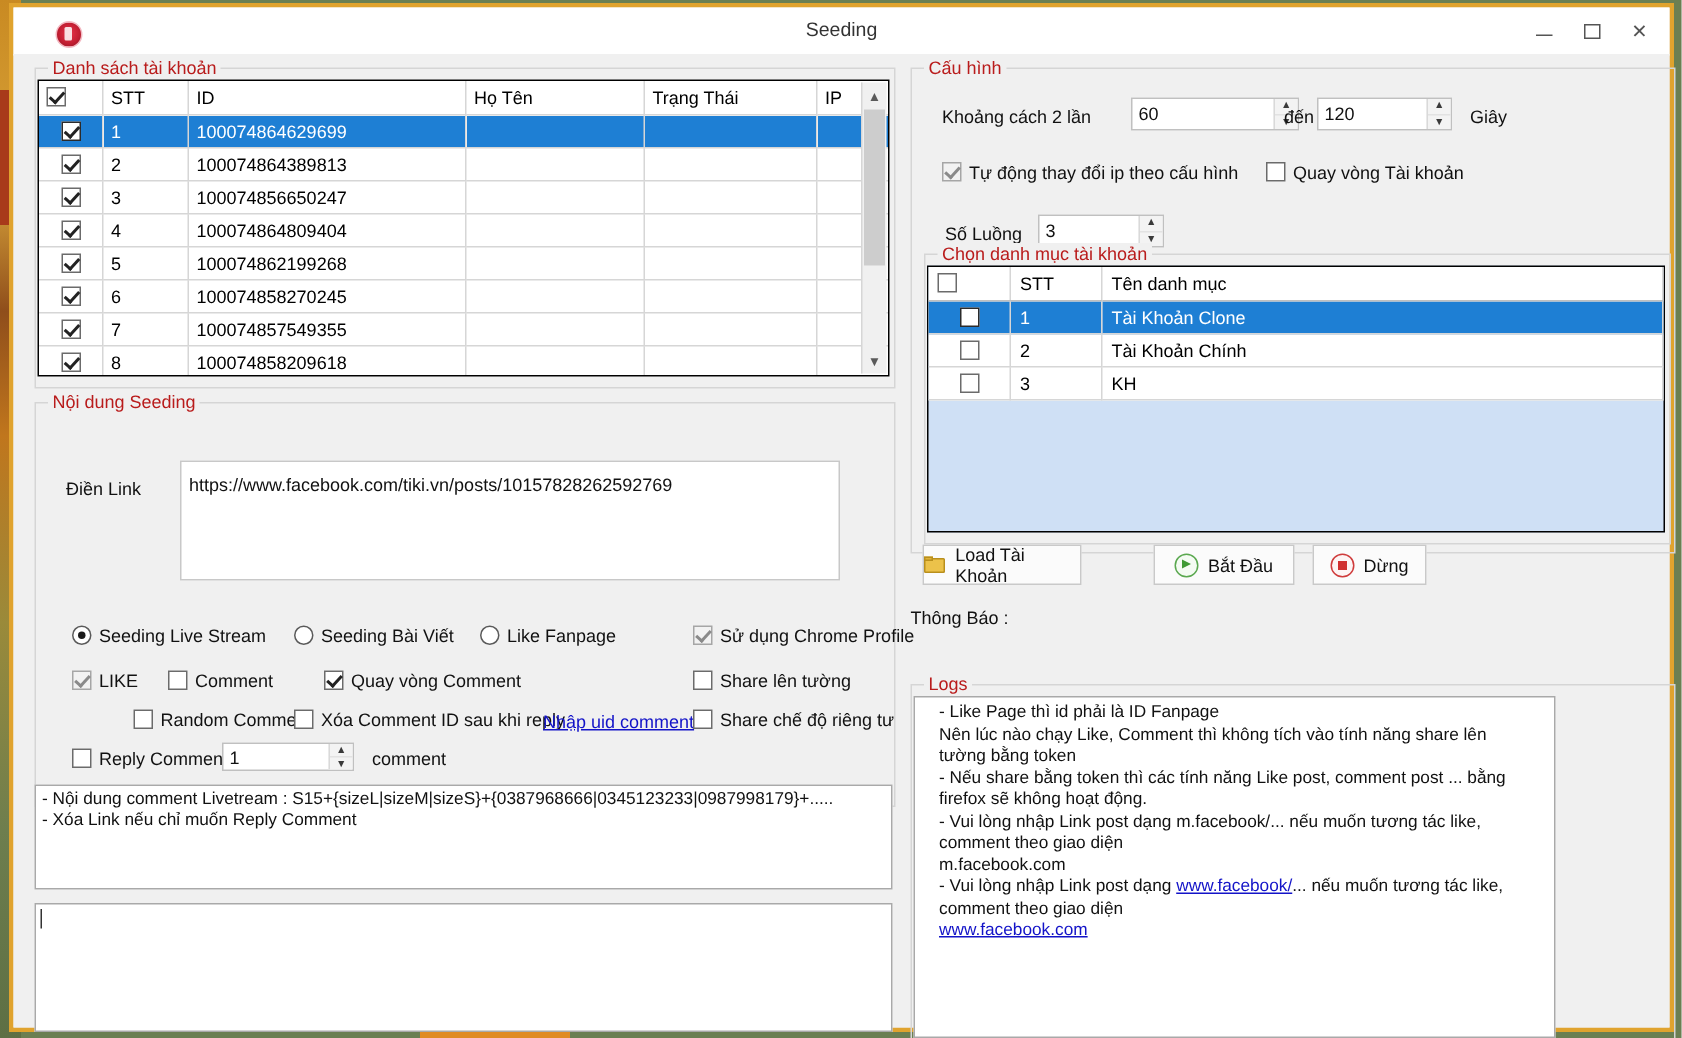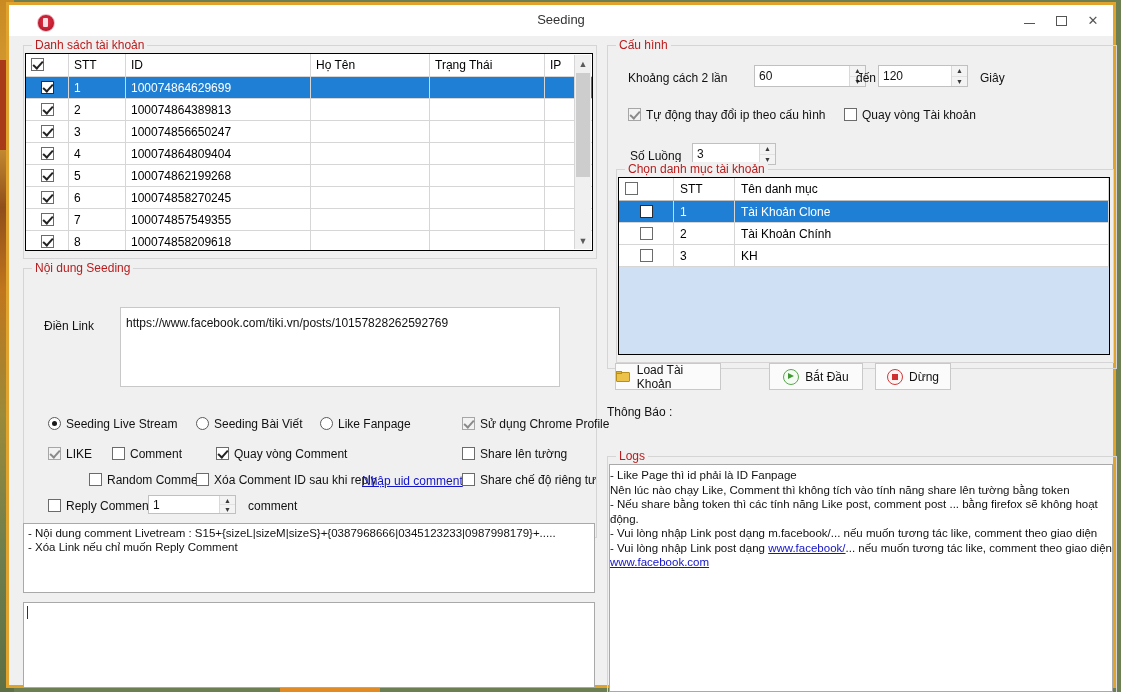--- a/index.html
+++ b/index.html
@@ -108,22 +108,22 @@
     display:flex;align-items:center;justify-content:center;gap:6px;font-size:12px;color:#111;cursor:default;}
   .folder-ico{width:15px;height:12px;position:relative;display:inline-block;}
   .folder-ico:before{content:"";position:absolute;left:0;top:1px;width:14px;height:10px;background:#ecc24a;border:1px solid #b98f1c;box-sizing:border-box;border-radius:1px;}
   .folder-ico:after{content:"";position:absolute;left:0;top:0px;width:6px;height:3px;background:#e0b236;border:1px solid #b98f1c;box-sizing:border-box;}
   .play-ico{width:14px;height:14px;border-radius:50%;border:1px solid #5aa84f;display:inline-block;position:relative;background:#f4fbf3;}
   .play-ico:after{content:"";position:absolute;left:4px;top:3px;border-left:6px solid #3f9a34;border-top:3.5px solid transparent;border-bottom:3.5px solid transparent;}
   .stop-ico{width:14px;height:14px;border-radius:50%;border:1px solid #cf3b3b;display:inline-block;position:relative;background:#fdf4f4;}
   .stop-ico:after{content:"";position:absolute;left:4px;top:4px;width:6px;height:6px;background:#d02f2f;}
 
   .grp-logs{left:598px;top:420px;width:508px;height:242px;}
-  .logbox{position:absolute;left:1px;top:7px;width:504px;height:228px;background:#fff;border:1px solid #a9a9a9;
-    box-sizing:border-box;padding:3px 0;font-size:11.5px;line-height:14.5px;color:#111;overflow:hidden;}
+  .logbox{position:absolute;left:1px;top:7px;width:428px;height:228px;background:#fff;border:1px solid #a9a9a9;
+    box-sizing:border-box;padding:3px 16px;font-size:11.5px;line-height:14.5px;color:#111;overflow:hidden;}
 
   .bottombox{position:absolute;left:14px;top:566px;width:572px;height:86px;background:#fff;border:1px solid #a9a9a9;box-sizing:border-box;}
   .caret{position:absolute;left:3px;top:3px;width:1px;height:13px;background:#333;}
 </style>
 </head>
 <body>
 
 <div class="desktop-strip">
   <div class="sub"></div>
 </div>
@@ -386,20 +386,21 @@
     <div class="lbl" style="left:598px;top:369px;">Thông Báo :</div>
     <div class="lbl" style="left:664px;top:369px;width:430px;"></div>
 
     <div class="group grp-logs">
       <div class="legend">Logs</div>
       <div class="logbox">
         <div>- Like Page thì id phải là ID Fanpage</div>
         <div>Nên lúc nào chạy Like, Comment thì không tích vào tính năng share lên tường bằng token</div>
         <div>- Nếu share bằng token thì các tính năng Like post, comment post ... bằng firefox sẽ không hoạt động.</div>
         <div>- Vui lòng nhập Link post dạng m.facebook/... nếu muốn tương tác like, comment theo giao diện</div>
+        <div>m.facebook.com</div>
         <div>
           <span>- Vui lòng nhập Link post dạng </span><span class="linkish">www.facebook/</span><span>... nếu muốn tương tác like, comment theo giao diện</span>
         </div>
         <div><span class="linkish">www.facebook.com</span></div>
       </div>
     </div>
 
   </div>
 </div>
 

